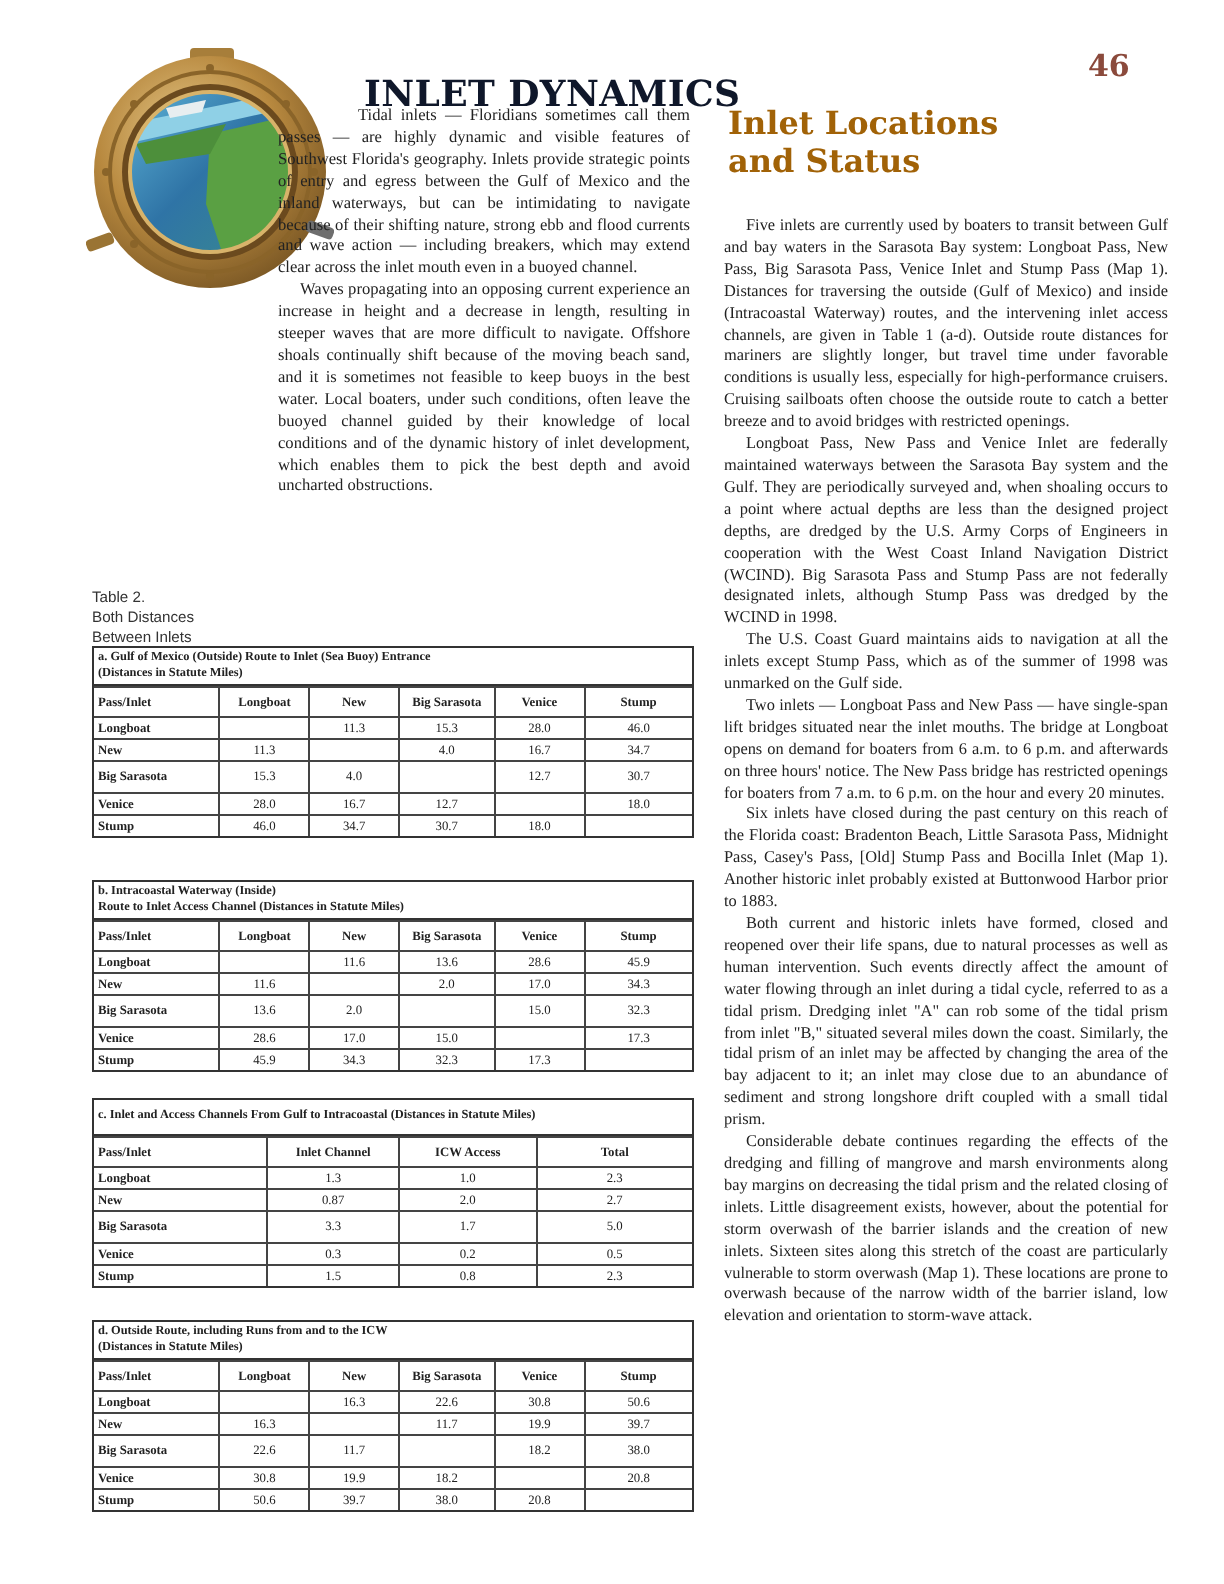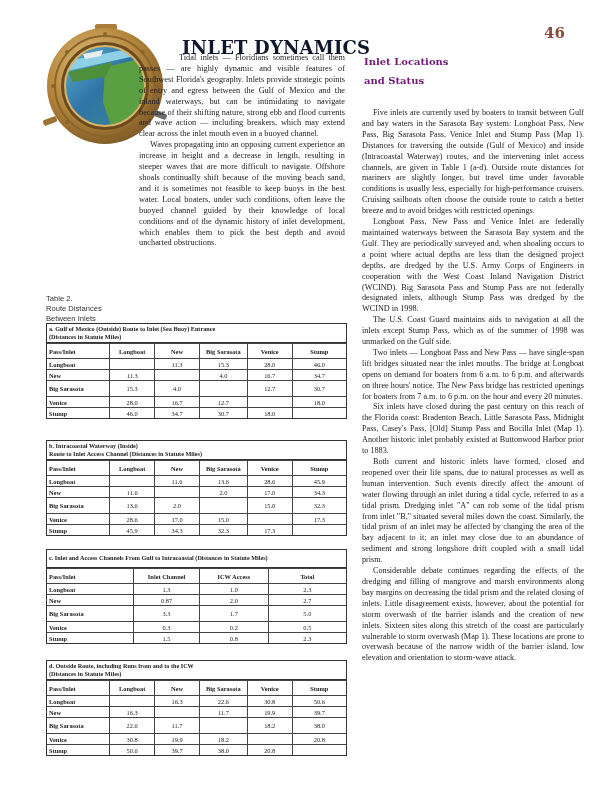--- a/index.html
+++ b/index.html
@@ -4,21 +4,21 @@
 <style>
   html, body { margin:0; padding:0; }
   body { width:612px; height:792px; background:#ffffff; position:relative; overflow:hidden;
          font-family:"Liberation Serif", "DejaVu Serif", serif; color:#222; }
   .porthole { position:absolute; left:43px; top:22px; width:124px; height:124px; }
   .title { position:absolute; left:182px; top:37px; font-family:"DejaVu Serif", serif; font-weight:bold;
            font-size:18px; color:#0f172a; letter-spacing:0.2px; margin:0; }
   .pagenum { position:absolute; left:544px; top:24px; font-family:"DejaVu Serif", serif; font-weight:bold;
              font-size:15px; color:#8b4a3c; }
   .section-title { position:absolute; left:364px; top:52px; font-family:"DejaVu Serif", serif; font-weight:bold;
-                   font-size:10px; line-height:19px; color:#701a75; margin:0; width:200px; }
+                   font-size:16px; line-height:19px; color:#a16207; margin:0; width:200px; }
   .leftcol { position:absolute; left:139px; top:53px; width:206px; font-size:8.3px; line-height:10.9px; text-align:justify; }
   .leftcol p { margin:0; text-indent:0; }
   .leftcol p.ind { text-indent:11px; }
   .rightcol { position:absolute; left:362px; top:108px; width:222px; font-size:8.2px; line-height:10.9px; text-align:justify; }
   .rightcol p { margin:0; text-indent:11px; }
   .caption { position:absolute; left:46px; top:294px; font-family:"Liberation Sans", sans-serif; font-size:7.6px;
              line-height:10px; color:#333; }
   .tbl-block { position:absolute; left:46px; width:299px; border:1px solid #333; background:#fff; }
   .tbl-block .cap { font-family:"Liberation Serif", serif; font-weight:bold; font-size:6.2px; line-height:8px;
                     padding:1px 2px; border-bottom:1px solid #333; color:#222; }
@@ -94,21 +94,21 @@
   <p>Longboat Pass, New Pass and Venice Inlet are federally maintained waterways between the Sarasota Bay system and the Gulf. They are periodically surveyed and, when shoaling occurs to a point where actual depths are less than the designed project depths, are dredged by the U.S. Army Corps of Engineers in cooperation with the West Coast Inland Navigation District (WCIND). Big Sarasota Pass and Stump Pass are not federally designated inlets, although Stump Pass was dredged by the WCIND in 1998.</p>
   <p>The U.S. Coast Guard maintains aids to navigation at all the inlets except Stump Pass, which as of the summer of 1998 was unmarked on the Gulf side.</p>
   <p>Two inlets — Longboat Pass and New Pass — have single-span lift bridges situated near the inlet mouths. The bridge at Longboat opens on demand for boaters from 6 a.m. to 6 p.m. and afterwards on three hours' notice. The New Pass bridge has restricted openings for boaters from 7 a.m. to 6 p.m. on the hour and every 20 minutes.</p>
   <p>Six inlets have closed during the past century on this reach of the Florida coast: Bradenton Beach, Little Sarasota Pass, Midnight Pass, Casey's Pass, [Old] Stump Pass and Bocilla Inlet (Map 1). Another historic inlet probably existed at Buttonwood Harbor prior to 1883.</p>
   <p>Both current and historic inlets have formed, closed and reopened over their life spans, due to natural processes as well as human intervention. Such events directly affect the amount of water flowing through an inlet during a tidal cycle, referred to as a tidal prism. Dredging inlet "A" can rob some of the tidal prism from inlet "B," situated several miles down the coast. Similarly, the tidal prism of an inlet may be affected by changing the area of the bay adjacent to it; an inlet may close due to an abundance of sediment and strong longshore drift coupled with a small tidal prism.</p>
   <p>Considerable debate continues regarding the effects of the dredging and filling of mangrove and marsh environments along bay margins on decreasing the tidal prism and the related closing of inlets. Little disagreement exists, however, about the potential for storm overwash of the barrier islands and the creation of new inlets. Sixteen sites along this stretch of the coast are particularly vulnerable to storm overwash (Map 1). These locations are prone to overwash because of the narrow width of the barrier island, low elevation and orientation to storm-wave attack.</p>
 </div>
 
 <div class="caption">
   <div>Table 2.</div>
-  <div>Route Distances</div>
+  <div>Both Distances</div>
   <div>Between Inlets</div>
 </div>
 
 <div class="tbl-block" style="top:323px;">
   <div class="cap">
     <div>a. Gulf of Mexico (Outside) Route to Inlet (Sea Buoy) Entrance</div>
     <div>(Distances in Statute Miles)</div>
   </div>
   <table>
     <tbody>

